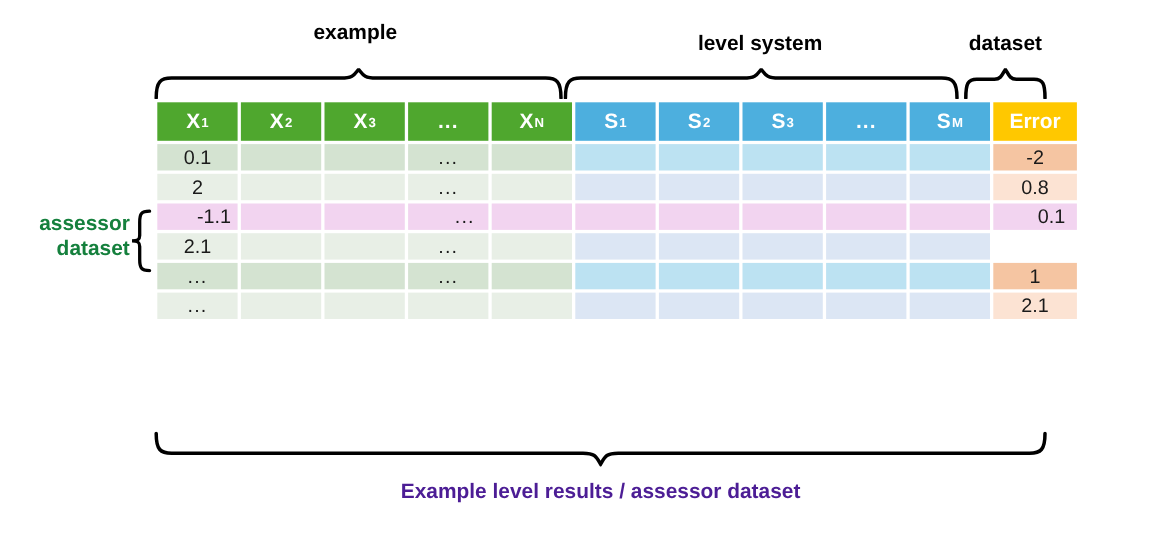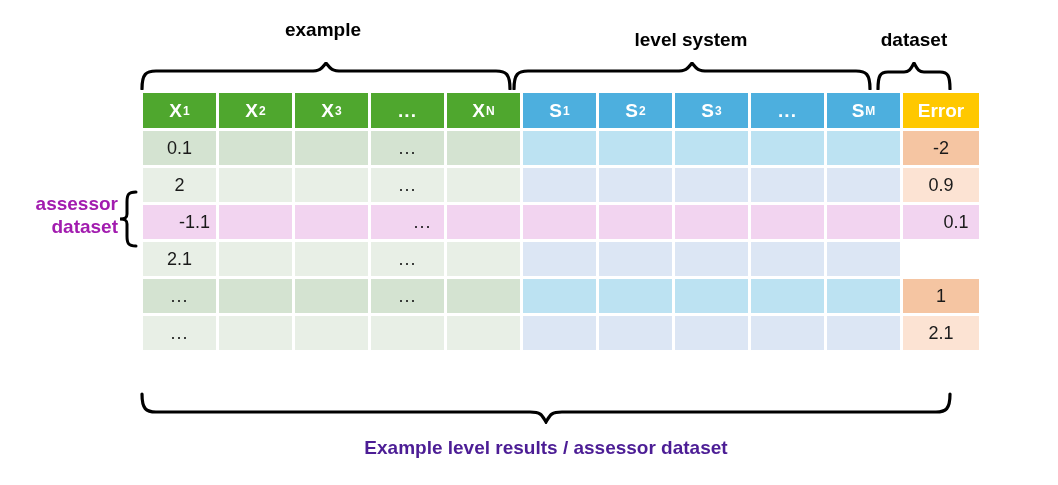--- a/index.html
+++ b/index.html
@@ -40,42 +40,42 @@
   
   #assessor-label {
     position: absolute;
     left: 8px;
     top: 192px;
     width: 110px;
     text-align: right;
     font-weight: bold;
     font-size: 19px;
     line-height: 23px;
-    color: #a21caf;
+    color: #15803d;
   }
   #brace-assessor {
     position: absolute;
     left: 118px;
     top: 190px;
   }
 
   
   #grid {
     position: absolute;
     left: 143px;
     top: 93px;
     width: 810px;
     display: flex;
     flex-direction: column;
     gap: 3px;
   }
   .grid-row {
     display: flex;
     gap: 3px;
-    height: 34px;
+    height: 24px;
   }
   .grid-row.header-row { height: 35px; }
 
   .cell {
     flex: 0 0 73px;
     display: flex;
     align-items: center;
     justify-content: center;
     font-size: 18px;
     color: #1a1a1a;
@@ -219,21 +219,21 @@
     <div class="cell c-green-light">2</div>
     <div class="cell c-green-light"></div>
     <div class="cell c-green-light"></div>
     <div class="cell c-green-light dots">...</div>
     <div class="cell c-green-light"></div>
     <div class="cell c-blue-light"></div>
     <div class="cell c-blue-light"></div>
     <div class="cell c-blue-light"></div>
     <div class="cell c-blue-light"></div>
     <div class="cell c-blue-light"></div>
-    <div class="cell c-orange-light wide">0.9</div>
+    <div class="cell c-orange-light wide">0.8</div>
   </div>
 
   <div class="grid-row">
     <div class="cell c-pink">-1.1</div>
     <div class="cell c-pink"></div>
     <div class="cell c-pink"></div>
     <div class="cell c-pink dots">...</div>
     <div class="cell c-pink"></div>
     <div class="cell c-pink"></div>
     <div class="cell c-pink"></div>

